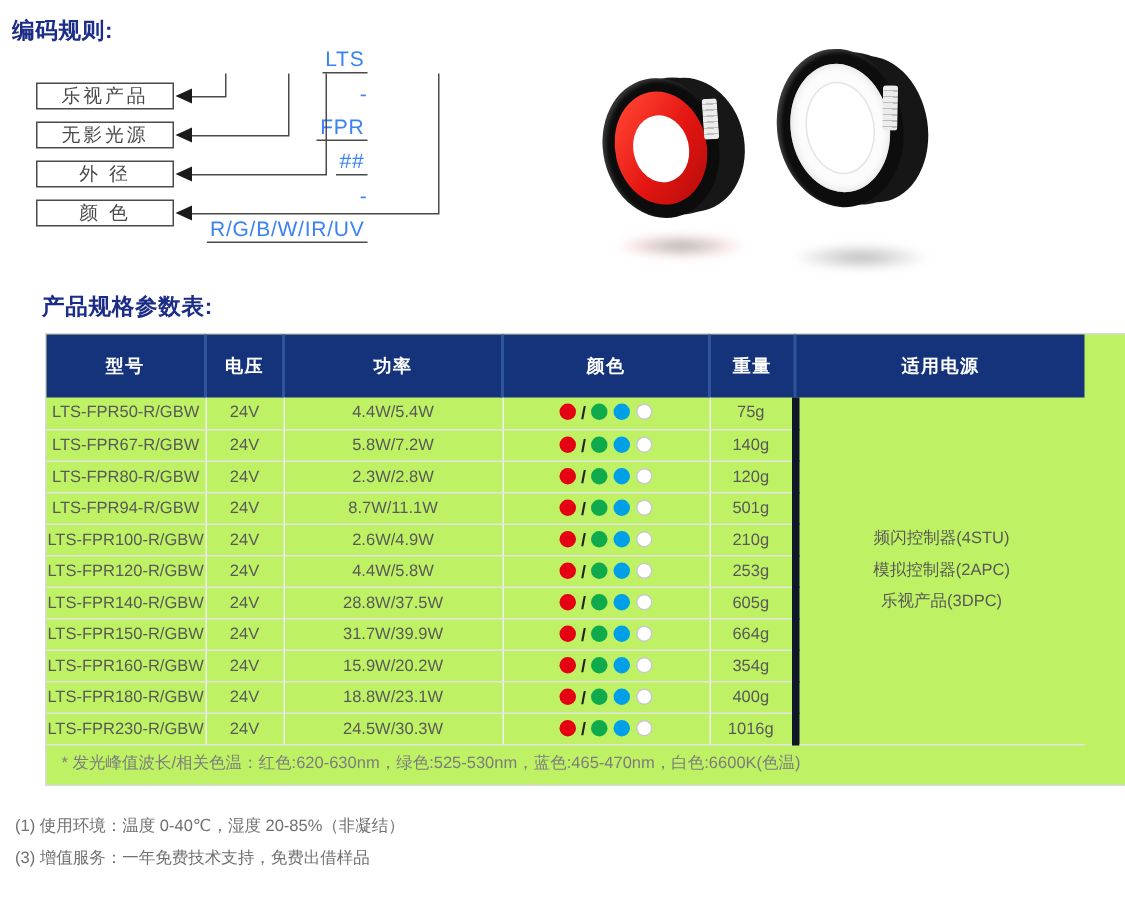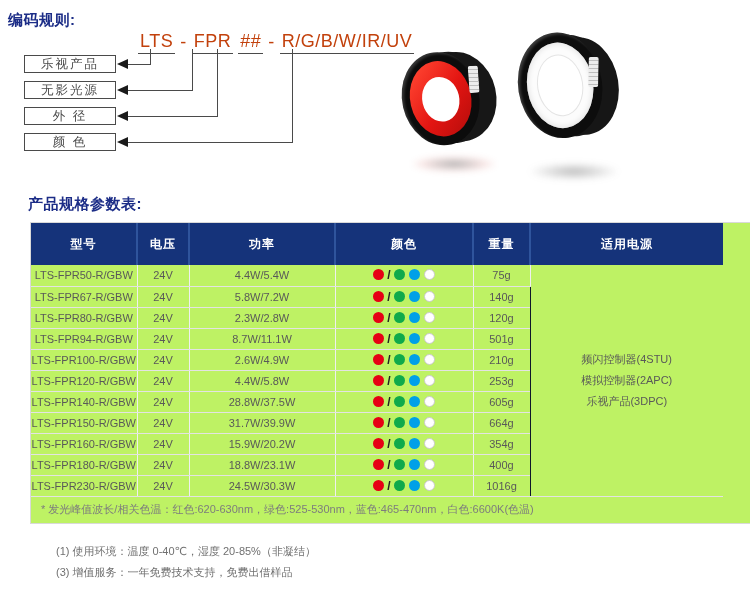--- a/index.html
+++ b/index.html
@@ -7,21 +7,21 @@
   .page {
     position:relative; width:750px; height:616px; background:#ffffff; overflow:hidden;
     font-family:"Liberation Sans","DejaVu Sans",sans-serif; color:#595959;
   }
   .sec-title { position:absolute; font-size:15px; font-weight:bold; color:#1c2d87; letter-spacing:0.5px; }
   #title1 { left:8px; top:11px; }
   #title2 { left:8px; top:195px;margin-left:20px; }
 
   
   .code-row { position:absolute; left:138px; top:31px; display:flex; align-items:flex-end; gap:5px;
-              font-size:18px; color:#c2410c; letter-spacing:0.5px; }
+              font-size:14px; color:#3b82f6; letter-spacing:0.5px;flex-direction:column; }
   .code-seg { border-bottom:1px solid #4a4a4a; padding:0 2px 1px 2px; white-space:nowrap; }
   .code-sep { padding-bottom:1px; }
   .lbox { position:absolute; left:24px; width:92px; height:18px; border:1px solid #4a4a4a;
           text-align:center; line-height:16px; font-size:12.5px; color:#4a4a4a; letter-spacing:2px; background:#fff; }
   #lbox0 { top:55px; } #lbox1 { top:81px; } #lbox2 { top:107px; } #lbox3 { top:133px; }
   .vline { position:absolute; width:1px; background:#4a4a4a; }
   #vl0 { left:150px; top:49px; height:15px; }
   #vl1 { left:192px; top:49px; height:41px; }
   #vl2 { left:217px; top:49px; height:67px; }
   #vl3 { left:292px; top:49px; height:93px; }
@@ -66,29 +66,29 @@
 
   
   .table-wrap { position:absolute; left:30px; top:222px; width:750px; border:1px solid #d9d9d9; background:#bef264; }
   table { width:692px; border-collapse:collapse; table-layout:fixed; }
   thead th { height:42px; background:#15337a; color:#ffffff; font-size:12px; font-weight:bold;
              border-right:2px solid #2f549c; letter-spacing:1px; }
   thead th:last-child { border-right:none; }
   tbody td { height:21px; font-size:11px; color:#595959; text-align:center;
              border-bottom:1px solid #e3e3e3; border-right:1px solid #efefef; padding:0; }
   tbody td:last-child { border-right:none; }
-  td.ps-cell { vertical-align:middle; border-left:1px solid #0f172a; }
+  td.ps-cell { vertical-align:middle; border-left:5px solid #0f172a; }
   td.ps-cell div { line-height:21px; font-size:11px; color:#595959; }
   .dot { display:inline-block; width:11px; height:11px; border-radius:50%; margin:0 2px; vertical-align:-2px; }
   .dot-outline { background:#ffffff; border:1px solid #c9c9c9; }
   .slash { font-weight:bold; color:#222222; font-size:12px; margin:0 1px; vertical-align:-1px; }
   .tnotes { padding:5px 0 6px 10px; }
   .tnotes div { font-size:11px; color:#7d7d7d; line-height:15px; }
   .footnotes { position:absolute; left:10px; top:541px; }
-  .footnotes div { font-size:11px; color:#707070; line-height:21px;margin-left:46px; }
+  .footnotes div { font-size:11px; color:#707070; line-height:21px; }
 </style>
 </head>
 <body>
 
 <div class="page">
 
   <div class="sec-title" id="title1">编码规则:</div>
 
   <div class="code-row">
     <span class="code-seg">LTS</span>

